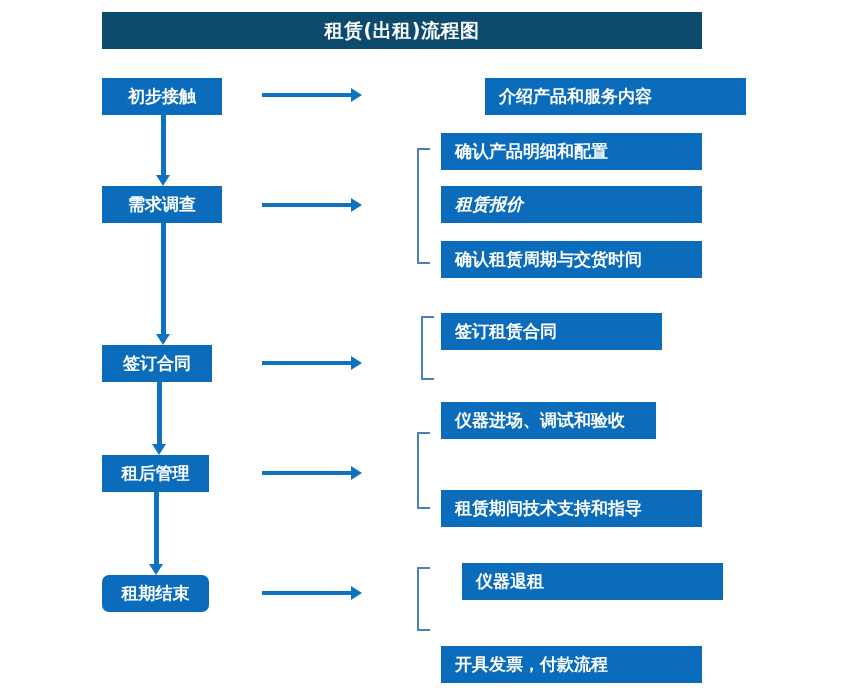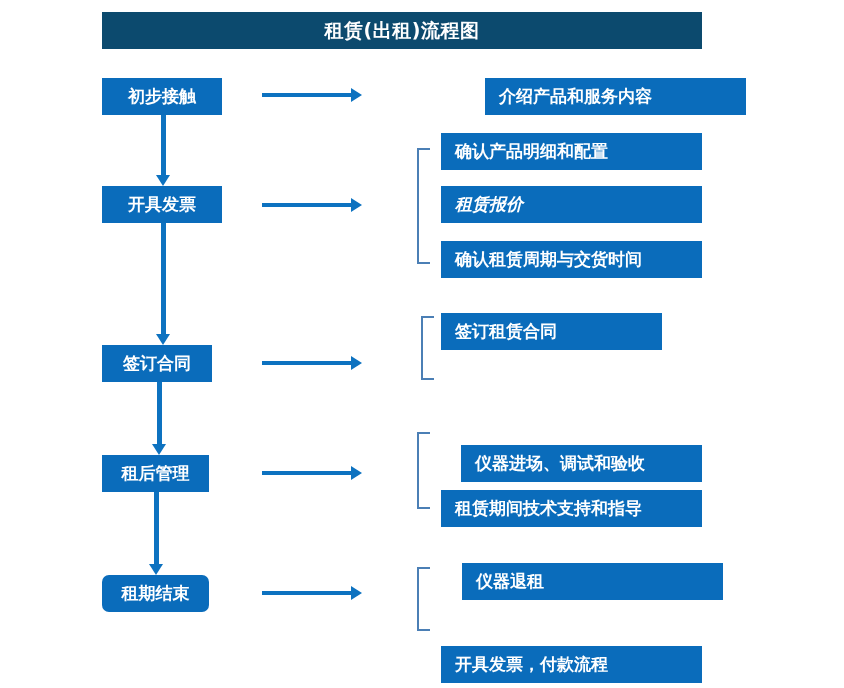--- a/index.html
+++ b/index.html
@@ -112,21 +112,21 @@
 </style>
 </head>
 <body>
 
 <div id="canvas">
 
   <div class="title-bar">租赁(出租)流程图</div>
 
   <div class="node left" style="left:102px; top:78px; width:120px; height:37px;">初步接触</div>
 
-  <div class="node left" style="left:102px; top:186px; width:120px; height:37px;">开具发票</div>
+  <div class="node left" style="left:102px; top:186px; width:120px; height:37px;">需求调查</div>
 
   <div class="node left" style="left:102px; top:345px; width:110px; height:37px;">签订合同</div>
 
   <div class="node left" style="left:102px; top:455px; width:107px; height:37px;">租后管理</div>
 
   <div class="node left" style="left:102px; top:575px; width:107px; height:37px;border-radius:7px;">租期结束</div>
 
   <div class="v-arrow" style="left:156px; top:115px; height:71px;">
     <div class="shaft" style="height:60px;"></div>
     <div class="head" style="top:60px;"></div>
@@ -184,21 +184,21 @@
 
   <div class="node right" style="left:441px; top:133px; width:261px; height:37px;">确认产品明细和配置</div>
 
   <div class="node right" style="left:441px; top:186px; width:261px; height:37px;font-style:italic;">租赁报价</div>
 
   <div class="node right" style="left:441px; top:241px; width:261px; height:37px;">确认租赁周期与交货时间</div>
 
   <div class="node right" style="left:441px; top:313px; width:221px; height:37px;">签订租赁合同</div>
 
 
-  <div class="node right" style="left:441px; top:445px; width:241px; height:37px;margin-left:20px;">仪器进场、调试和验收</div>
+  <div class="node right" style="left:441px; top:402px; width:215px; height:37px;">仪器进场、调试和验收</div>
 
   <div class="node right" style="left:441px; top:490px; width:261px; height:37px;">租赁期间技术支持和指导</div>
 
   <div class="node right" style="left:462px; top:563px; width:261px; height:37px;">仪器退租</div>
 
   <div class="node right" style="left:441px; top:612px; width:261px; height:37px;margin-top:34px;">开具发票，付款流程</div>
 
 </div>
 
 </body></html>

